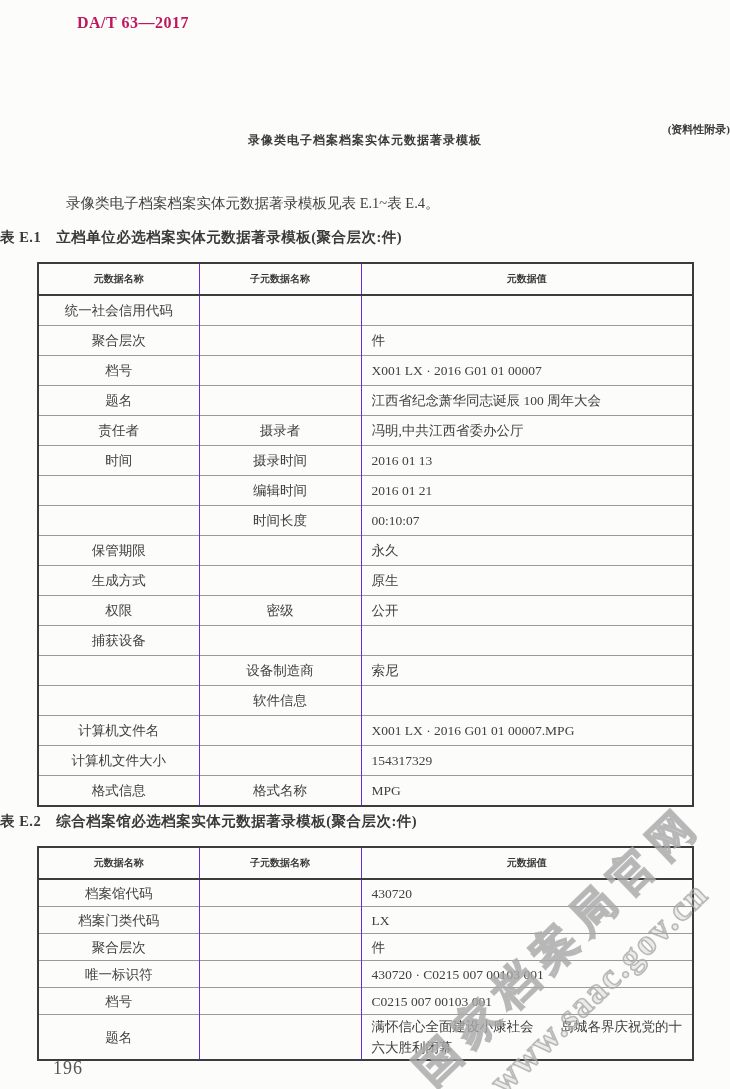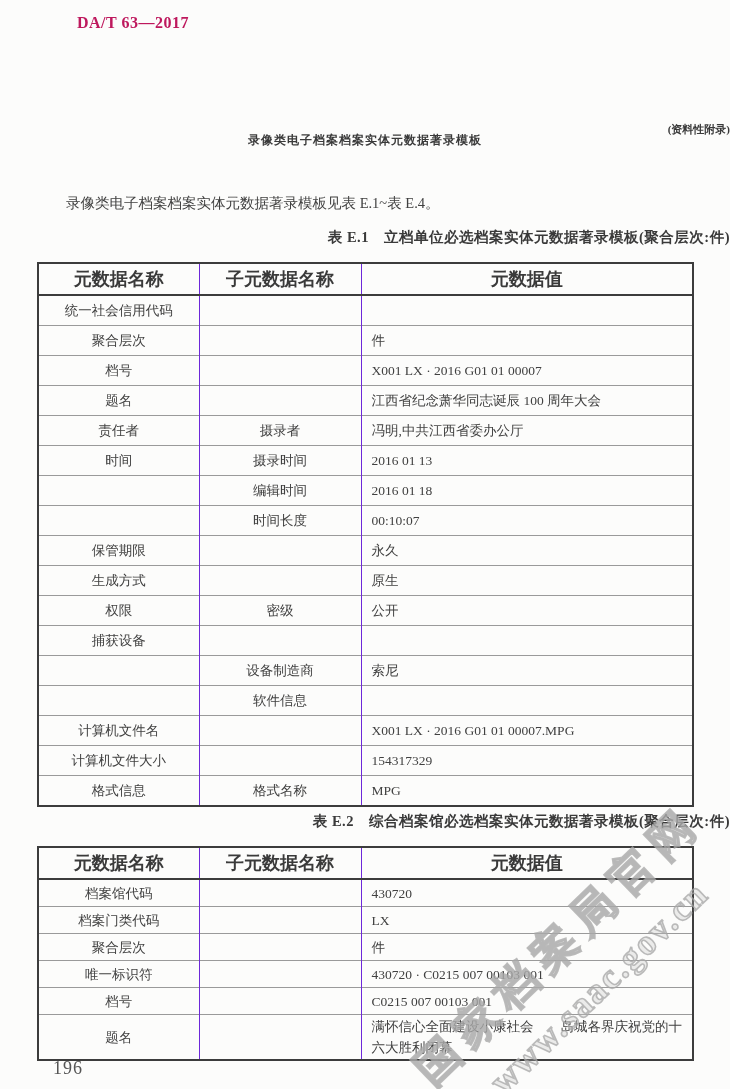--- a/index.html
+++ b/index.html
@@ -20,39 +20,39 @@
     font-size:16px;font-weight:700;color:#3a3a3a;}
   .h-line2{position:absolute;top:106px;left:0;width:100%;text-align:right;
     font-size:11px;font-weight:700;color:#3a3a3a;margin-top:16px;}
   .h-line3{position:absolute;top:132px;left:0;width:100%;text-align:center;
     font-size:12px;font-weight:700;letter-spacing:1px;color:#3a3a3a;}
   .intro{
     position:absolute;top:194px;left:37px;right:45px;
     font-size:14.5px;text-indent:2em;color:#404040;
   }
   .tbl-caption{
-    position:absolute;left:0;width:100%;text-align:right;
+    position:absolute;left:0;width:100%;text-align:left;
     font-size:14.5px;font-weight:700;color:#3a3a3a;letter-spacing:.5px;
   }
   .cap1{top:228px;}
   .cap2{top:812px;}
   table.meta{
     position:absolute;left:37px;width:655px;
     border-collapse:collapse;table-layout:fixed;
     font-size:13.5px;color:#414141;
   }
   .tbl1{top:262px;}
   .tbl2{top:846px;}
   table.meta col.c1{width:161px;}
   table.meta col.c2{width:162px;}
   table.meta col.c3{width:332px;}
   table.meta{border:2px solid #3c3c3c;}
   table.meta th{
     border-bottom:2px solid #3c3c3c;
-    font-weight:600;font-size:18px;color:#3a3a3a;
+    font-weight:600;font-size:10px;color:#3a3a3a;
     height:28px;text-align:center;
   }
   table.meta td{
     border-top:1px solid #9a9a9a;
     height:27px;
     text-align:center;
     padding:1px 4px;
     line-height:21px;
     overflow:hidden;white-space:nowrap;
   }
@@ -138,21 +138,21 @@
           <td class="c3">冯明,中共江西省委办公厅</td>
         </tr>
         <tr>
           <td class="c1">时间</td>
           <td class="c2">摄录时间</td>
           <td class="c3">2016 01 13</td>
         </tr>
         <tr>
           <td class="c1"></td>
           <td class="c2">编辑时间</td>
-          <td class="c3">2016 01 18</td>
+          <td class="c3">2016 01 21</td>
         </tr>
         <tr>
           <td class="c1"></td>
           <td class="c2">时间长度</td>
           <td class="c3">00:10:07</td>
         </tr>
         <tr>
           <td class="c1">保管期限</td>
           <td class="c2"></td>
           <td class="c3">永久</td>

